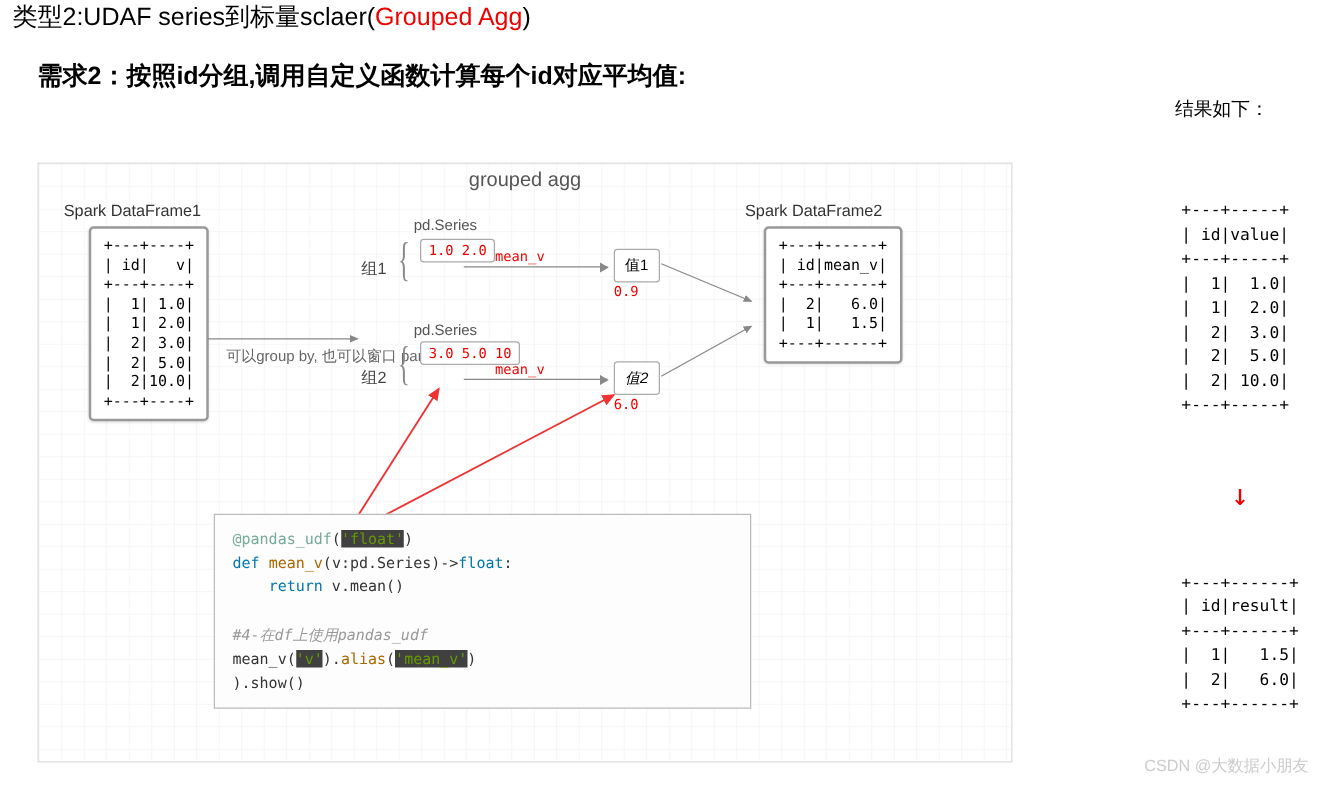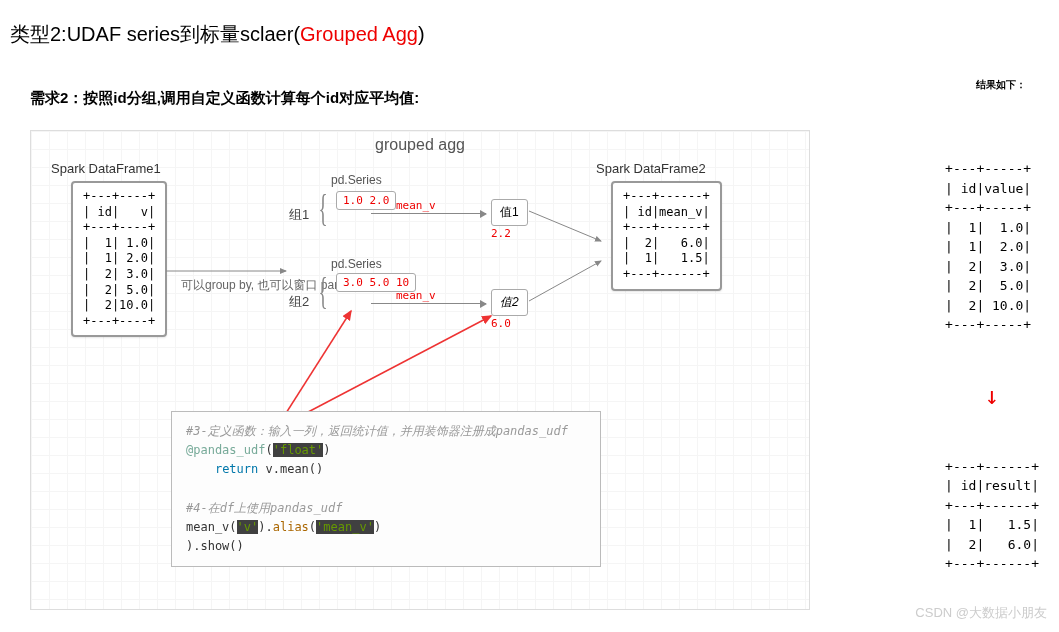--- a/index.html
+++ b/index.html
@@ -1,20 +1,20 @@
 <!DOCTYPE html>
 <html><head>
 <meta charset="utf-8">
 <style>
 * { box-sizing: border-box; margin: 0; padding: 0; }
 body { font-family: Arial, "Microsoft YaHei", sans-serif; width: 1059px; height: 632px; background: #fff; position: relative; }
-.title { font-size: 20px; padding: 21px 10px; }
+.title { font-size: 20px; padding: 0 10px; }
 .title .red { color: #e00; }
-.subtitle { font-size: 15px; padding: 20px 30px 10px; font-weight: bold; }
-.result-label { position: absolute; right: 33px; top: 78px; font-size: 10px; font-weight: bold; }
+.subtitle { font-size: 20px; padding: 20px 30px 10px; font-weight: bold; }
+.result-label { position: absolute; right: 44px; top: 78px; font-size: 15px; font-weight: normal; }
 .diagram { position: absolute; left: 30px; top: 130px; width: 780px; height: 480px; border: 1px solid #ddd; background-image: linear-gradient(#f5f5f5 1px, transparent 1px), linear-gradient(90deg, #f5f5f5 1px, transparent 1px); background-size: 18px 18px; }
 .diagram-title { text-align: center; font-size: 16px; color: #555; padding-top: 5px; }
 .df-label { position: absolute; font-size: 13px; color: #333; text-align: right; }
 .df-box { position: absolute; border: 2px solid #999; border-radius: 4px; background: #fff; padding: 6px 10px; font-family: monospace; font-size: 12px; white-space: pre; line-height: 1.3; box-shadow: 0 1px 2px rgba(0,0,0,0.1); }
 .series-box { position: absolute; border: 1px solid #aaa; border-radius: 3px; background: #fff; padding: 2px 6px; font-family: monospace; font-size: 11px; color: #e00; line-height: 1.2; }
 .series-label { position: absolute; font-size: 12px; color: #555; }
 .val-box { position: absolute; border: 1px solid #aaa; border-radius: 3px; background: #fff; padding: 4px 8px; font-size: 12px; }
 .val-num { position: absolute; font-size: 11px; color: #e00; font-family: monospace; }
 .note { position: absolute; font-size: 12px; color: #666; line-height: 1.4; }
 .group-label { position: absolute; font-size: 13px; color: #444; }
@@ -71,21 +71,21 @@
   <div class="series-label" style="left:300px; top:126px;">pd.Series</div>
   <div class="group-label" style="left:258px; top:162px;">组2</div>
   <div class="brace" style="left:283px; top:138px;">{</div>
   <div class="series-box" style="left:305px; top:142px;">3.0
 5.0
 10</div>
 
   <div class="meanv-label" style="left:365px; top:68px;">mean_v</div>
   <div class="arrow-line" style="left:340px; top:82px; width:115px;"></div>
   <div class="val-box" style="left:460px; top:68px;">值1</div>
-  <div class="val-num" style="left:460px; top:96px;">2.2</div>
+  <div class="val-num" style="left:460px; top:96px;">0.9</div>
 
   <div class="meanv-label" style="left:365px; top:158px;">mean_v</div>
   <div class="arrow-line" style="left:340px; top:172px; width:115px;"></div>
   <div class="val-box" style="left:460px; top:158px;font-style:italic;">值2</div>
   <div class="val-num" style="left:460px; top:186px;">6.0</div>
 
   <div class="df-label" style="left:565px; top:30px;">Spark DataFrame2</div>
   <div class="df-box" style="left:580px; top:50px;">+---+------+
 | id|mean_v|
 +---+------+
@@ -103,22 +103,22 @@
         </marker>
       </defs>
     <line x1="135" y1="140" x2="255" y2="140" stroke="#888" stroke-width="1" marker-end="url(#ah)"></line>
     <line x1="498" y1="80" x2="570" y2="110" stroke="#888" stroke-width="1" marker-end="url(#ah)"></line>
     <line x1="498" y1="170" x2="570" y2="130" stroke="#888" stroke-width="1" marker-end="url(#ah)"></line>
     <line x1="250" y1="290" x2="320" y2="180" stroke="#e33" stroke-width="1.5" marker-end="url(#ahr)"></line>
     <line x1="260" y1="290" x2="460" y2="185" stroke="#e33" stroke-width="1.5" marker-end="url(#ahr)"></line>
   </svg>
 
   <div class="code-box" style="left:140px; top:280px; width:430px;">
-    <div><span class="comment">#3-定义函数：输入一列，返回统计值，并用装饰器注册成pandas_udf</span></div>
     <div><span class="deco">@pandas_udf</span>(<span class="str">'float'</span>)</div>
+    <div><span class="kw">def</span> <span class="fn">mean_v</span><span>(v:pd.Series)-&gt;</span><span class="type">float</span><span>:</span></div>
     <div>&nbsp;&nbsp;&nbsp;&nbsp;<span class="kw">return</span><span> v.mean()</span></div>
     <div>&nbsp;</div>
     <div><span class="comment">#4-在df上使用pandas_udf</span></div>
     <div><span>    mean_v(</span><span class="str">'v'</span><span>).</span><span class="fn">alias</span><span>(</span><span class="str">'mean_v'</span><span>)</span></div>
     <div><span>).show()</span></div>
   </div>
 </div>
 
 <div class="result-tables">
   <div>+---+-----+

